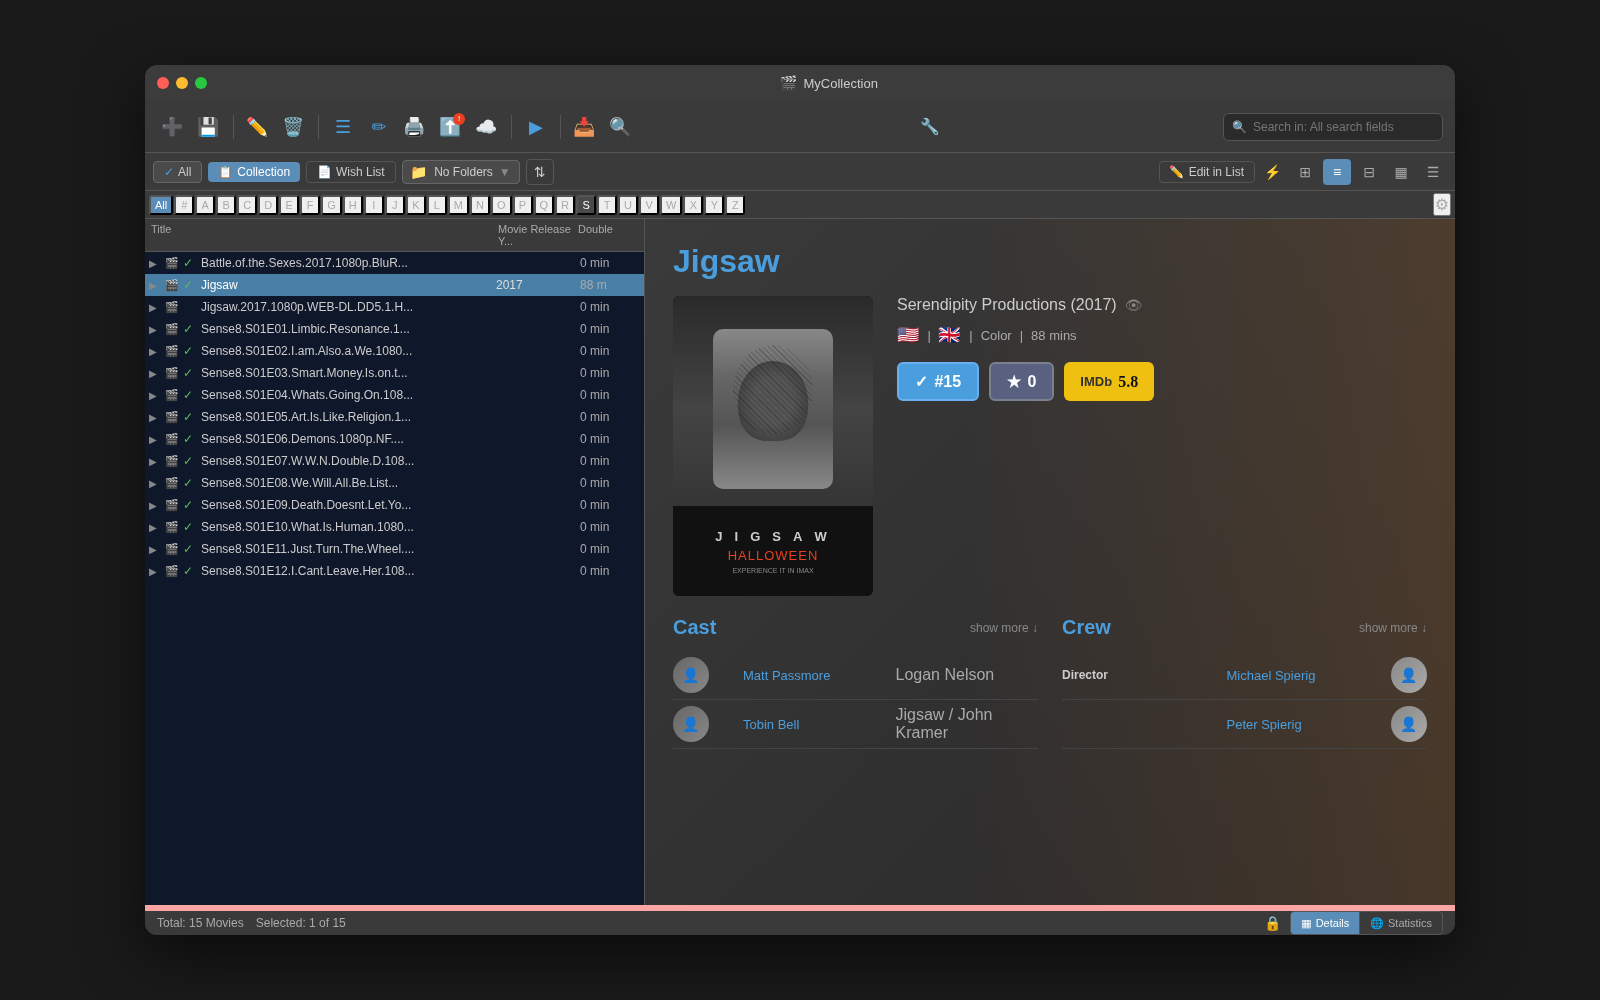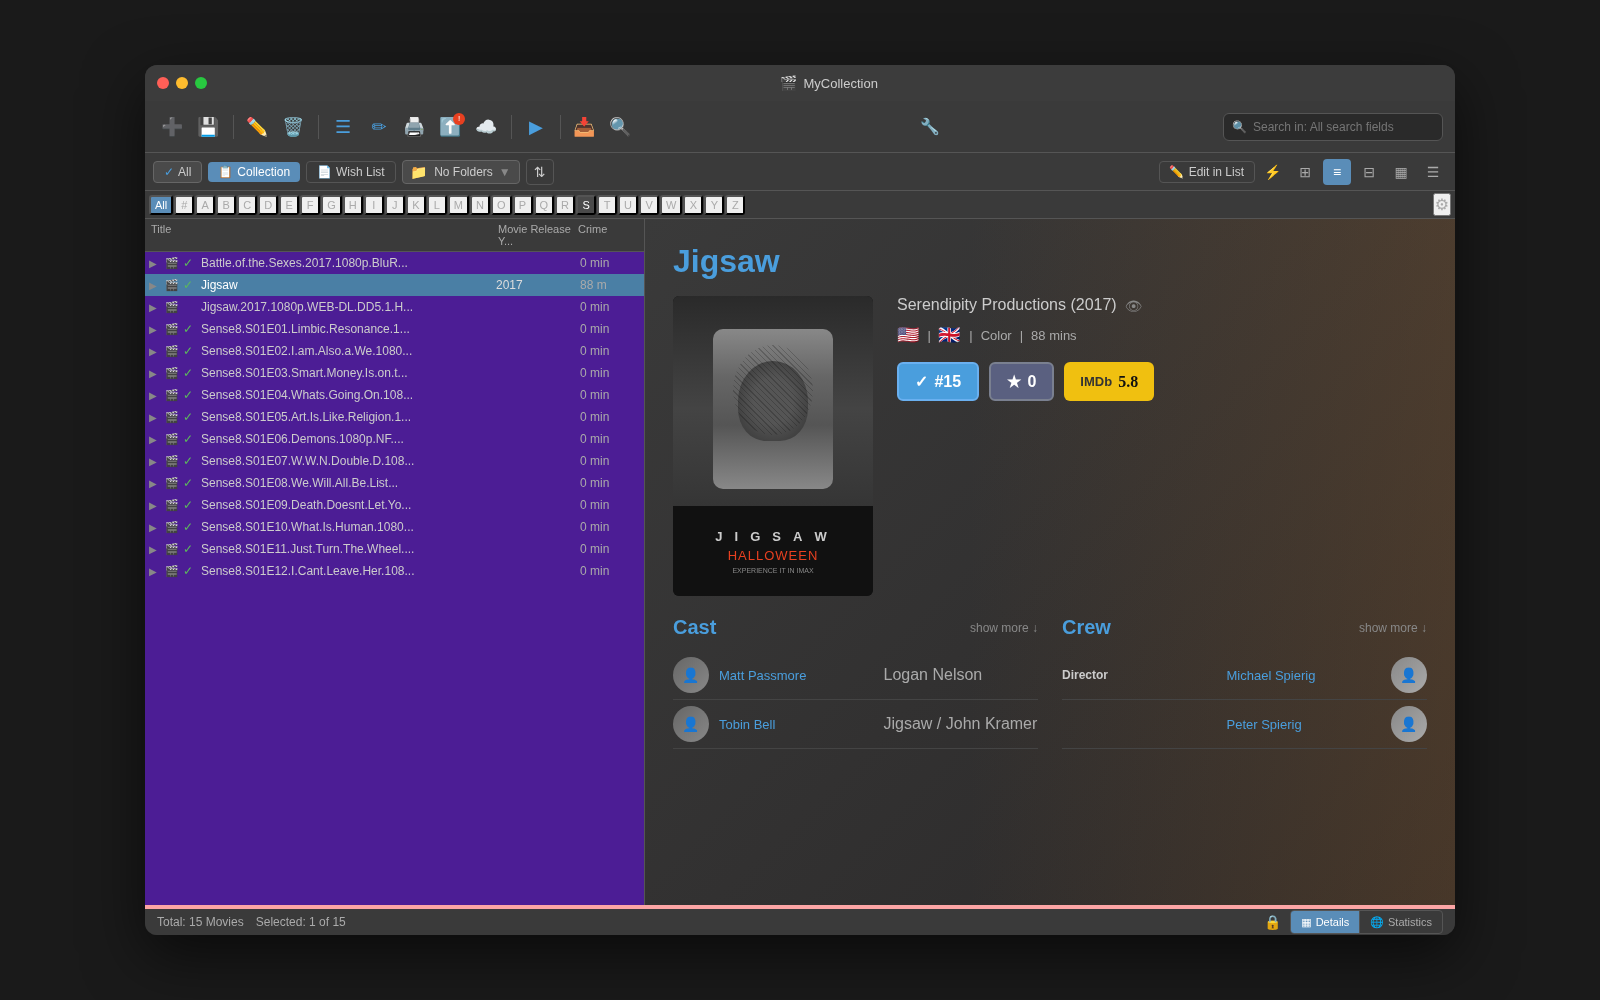--- a/index.html
+++ b/index.html
@@ -221,21 +221,21 @@
     
     .main-content {
       display: flex;
       flex: 1;
       overflow: hidden;
     }
     
     .list-panel {
       width: 500px;
       min-width: 500px;
-      background: #4c1d95;
+      background: #0f172a;
       display: flex;
       flex-direction: column;
       border-right: 1px solid #555;
       overflow: hidden;
     }
     .list-header {
       display: flex;
       background: #3a3a3a;
       border-bottom: 1px solid #555;
       padding: 4px 6px;
@@ -391,21 +391,21 @@
     .poster-tagline {
       color: #888;
       font-size: 7px;
     }
     .movie-info { flex: 1; }
     .movie-studio {
       font-size: 16px;
       color: #ccc;
       font-weight: 500;
       display: flex;
-      align-items: flex-end;
+      align-items: center;
       gap: 8px;
       margin-bottom: 10px;
     }
     .movie-studio-icon { color: #888; font-size: 14px; cursor: pointer; }
     .movie-genres {
       font-size: 13px;
       color: #aaa;
       margin-bottom: 8px;
     }
     .movie-flags {
@@ -515,20 +515,21 @@
       align-items: center;
       justify-content: center;
       color: #ccc;
       font-size: 14px;
     }
     .cast-name {
       font-size: 13px;
       color: #4a9edd;
       font-weight: 500;
       flex: 1;
+      margin-left: 24px;
     }
     .cast-role {
       font-size: 16px;
       color: #aaa;
       flex: 1;
     }
     .crew-role-label {
       font-size: 12px;
       color: #ccc;
       font-weight: 600;
@@ -553,21 +554,21 @@
       display: flex; align-items: center; justify-content: center;
       color: #ccc; font-size: 14px;
     }
     
     .status-bar {
       background: #3a3a3a;
       height: 30px;
       display: flex;
       align-items: center;
       padding: 12px 12px;
-      border-top: 4px solid #fca5a5;
+      border-top: 6px solid #fca5a5;
       font-size: 12px;
       color: #aaa;
       gap: 12px;
       flex-shrink: 0;
     }
     .status-bar-right {
       margin-left: auto;
       display: flex;
       align-items: center;
       gap: 8px;
@@ -725,21 +726,21 @@
     <button class="alpha-btn">Z</button>
     <button class="alpha-settings">⚙</button>
   </div>
 
   <div class="main-content">
 
     <div class="list-panel">
       <div class="list-header">
         <span class="list-header-title">Title</span>
         <span class="list-header-year">Movie Release Y...</span>
-        <span class="list-header-runtime">Crime</span>
+        <span class="list-header-runtime">Double</span>
       </div>
       <div class="list-items">
 
         <div class="list-item">
           <span class="expand-arrow">▶</span>
           <span class="item-icon">🎬</span>
           <span class="check-mark">✓</span>
           <span class="item-title">Battle.of.the.Sexes.2017.1080p.BluR...</span>
           <span class="item-year"></span>
           <span class="item-runtime">0 min</span>

